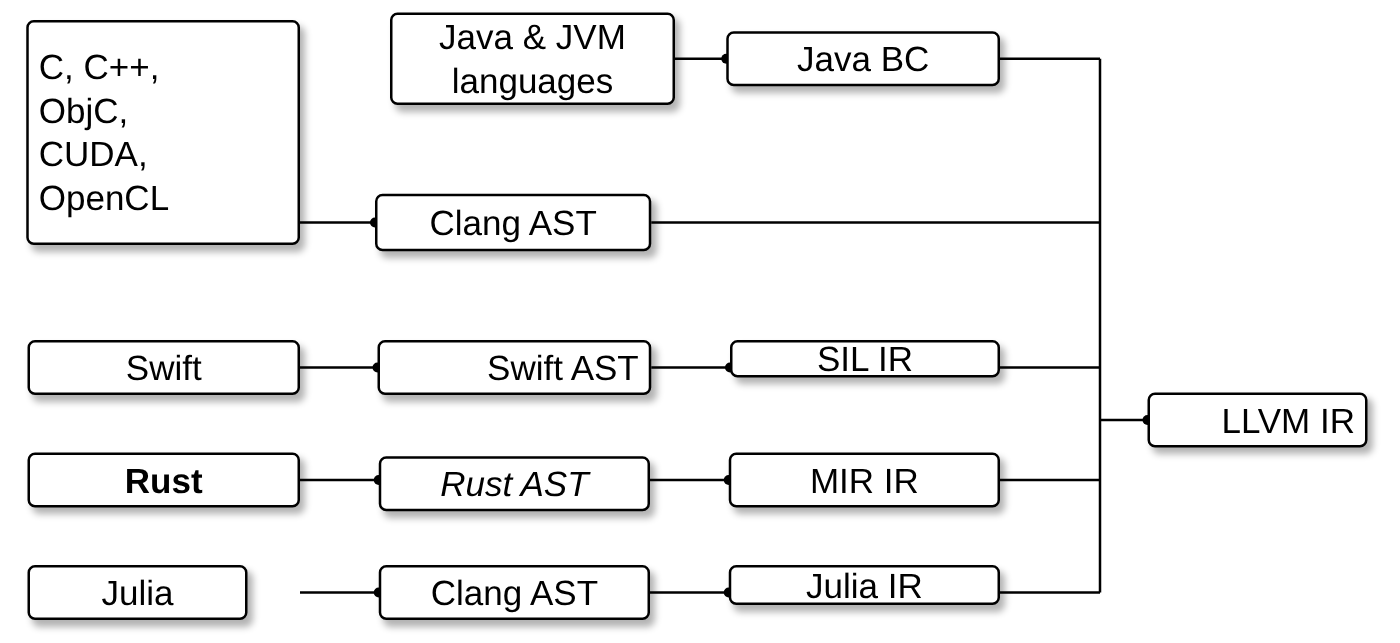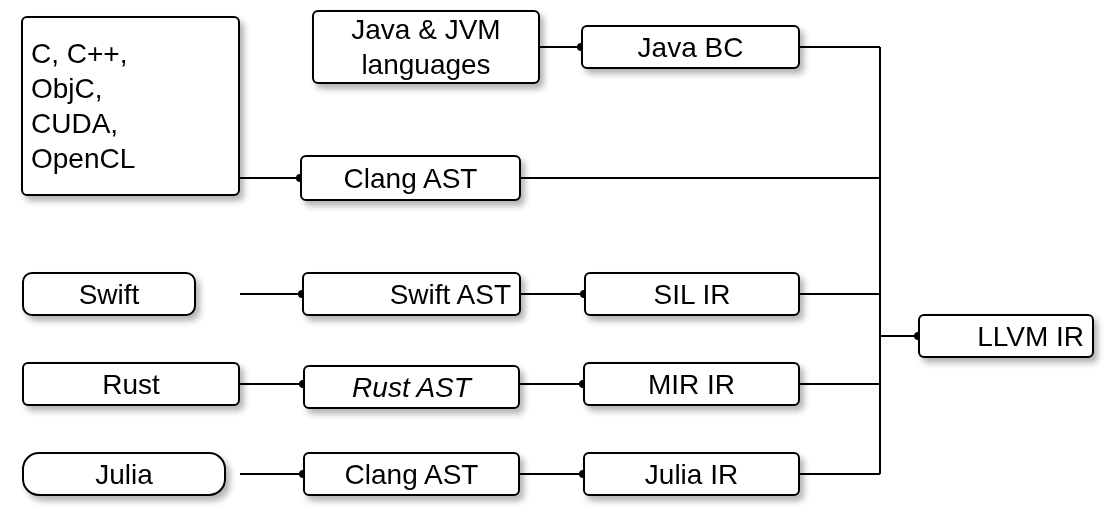--- a/index.html
+++ b/index.html
@@ -91,47 +91,47 @@
   <div class="node" style="left:312px; top:10px;  width:228px; height:74px;  white-space:pre-line;"><span>Java &amp; JVM
 languages</span></div>
   <div class="node" style="left:300px; top:155px; width:221px; height:46px;">
       <span>Clang AST</span>
     </div>
 
   <div class="node" style="left:581px; top:25px;  width:219px; height:44px;">
       <span>Java BC</span>
     </div>
 
-  <div class="node" style="left:22px;  top:272px; width:174px; height:44px;border-radius:10px;">
+  <div class="node" style="left:22px;  top:272px; width:218px; height:44px;">
       <span>Swift</span>
     </div>
   <div class="node" style="left:302px; top:272px; width:219px; height:44px;justify-content:flex-end;">
       <span>Swift AST</span>
     </div>
-  <div class="node" style="left:584px; top:272px; width:216px; height:44px;">
+  <div class="node" style="left:584px; top:272px; width:216px; height:30px;">
       <span>SIL IR</span>
     </div>
 
-  <div class="node" style="left:22px;  top:362px; width:218px; height:44px;">
+  <div class="node" style="left:22px;  top:362px; width:218px; height:44px;font-weight:bold;">
       <span>Rust</span>
     </div>
   <div class="node" style="left:303px; top:365px; width:217px; height:44px;font-style:italic;">
       <span>Rust AST</span>
     </div>
   <div class="node" style="left:583px; top:362px; width:217px; height:44px;">
       <span>MIR IR</span>
     </div>
 
-  <div class="node" style="left:22px;  top:452px; width:204px; height:44px;border-radius:17px;">
+  <div class="node" style="left:22px;  top:452px; width:176px; height:44px;">
       <span>Julia</span>
     </div>
   <div class="node" style="left:303px; top:452px; width:217px; height:44px;">
       <span>Clang AST</span>
     </div>
-  <div class="node" style="left:583px; top:452px; width:217px; height:44px;">
+  <div class="node" style="left:583px; top:452px; width:217px; height:32px;">
       <span>Julia IR</span>
     </div>
 
   <div class="node" style="left:918px; top:314px; width:176px; height:44px;justify-content:flex-end;">
       <span>LLVM IR</span>
     </div>
 
 </div>
 
 </body></html>

